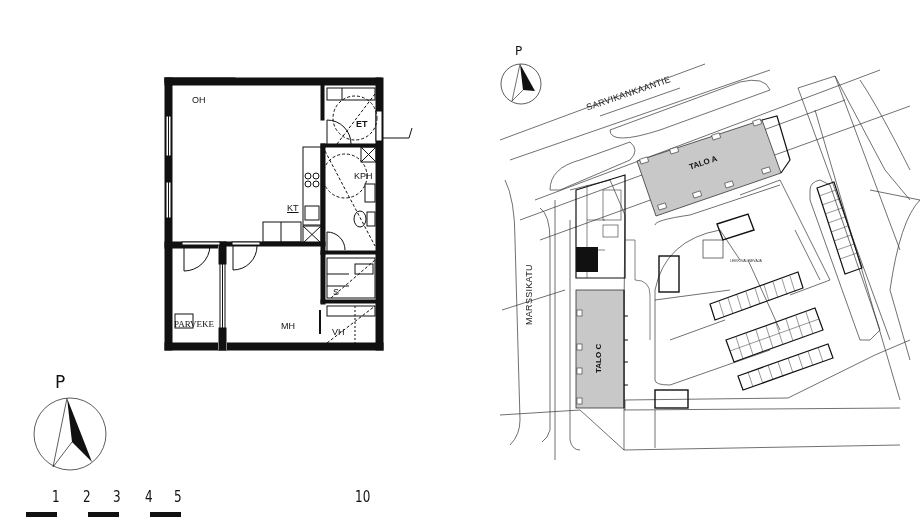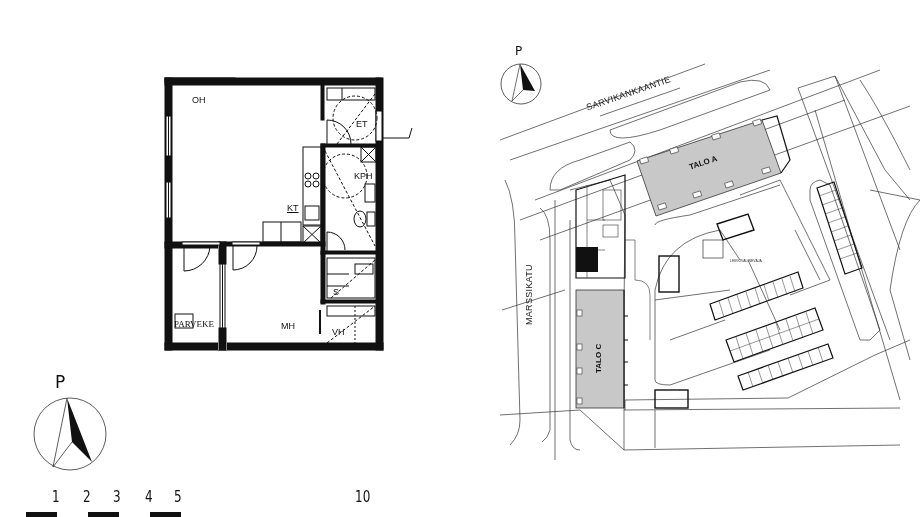--- a/index.html
+++ b/index.html
@@ -90,21 +90,21 @@
 
       <rect x="290" y="290" width="48" height="10"></rect>
       <line x1="318" y1="290" x2="318" y2="327" stroke-dasharray="2,2"></line>
       <line x1="290" y1="327" x2="338" y2="290" stroke-dasharray="3,2"></line>
       <line x1="283" y1="294" x2="283" y2="318" stroke-width="2"></line>
 
       <rect x="138" y="298" width="18" height="14"></rect>
     </g>
   </svg>
   <span class="room-label" style="left:155px;top:80px;">OH</span>
-  <span class="room-label" style="left:319px;top:104px;">ET</span>
+  <span class="room-label" style="left:319px;top:104px;font-weight:bold;">ET</span>
   <span class="room-label" style="left:297px;top:156px;padding-left:20px;">KPH</span>
   <span class="room-label" style="left:250px;top:188px;text-decoration:underline;">KT</span>
   <span class="room-label" style="left:296px;top:272px;">S</span>
   <span class="room-label" style="left:137px;top:304px;font-family:Liberation Serif, serif;">PARVEKE</span>
   <span class="room-label" style="left:202px;top:306px;padding-left:42px;">MH</span>
   <span class="room-label" style="left:295px;top:312px;">VH</span>
 </div>
 
 <div class="abs" style="left:30px;top:370px;width:80px;height:110px;">
   <span class="north-p" style="left:25px;top:4px;font-size:17px;">P</span>

